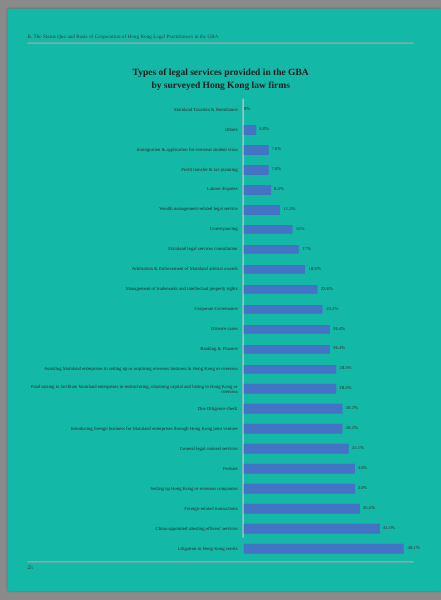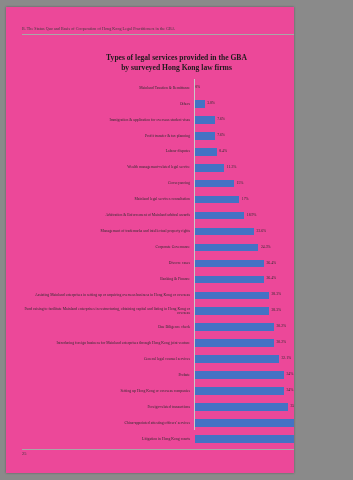--- a/index.html
+++ b/index.html
@@ -10,23 +10,23 @@
   body {
     width: 353px;
     height: 480px;
     overflow: hidden;
     font-family: "Liberation Serif", serif;
   }
   .page {
     position: absolute;
     left: 6px;
     top: 7px;
-    width: 288px;
+    width: 347px;
     height: 466px;
-    background: #ec4899;
+    background: #14b8a6;
     box-shadow: 0 0 2px rgba(0,0,0,0.35);
     overflow: hidden;
   }
   .running-head {
     position: absolute;
     left: 16px;
     top: 19px;
     width: 300px;
     font-size: 4.0px;
     line-height: 5px;

